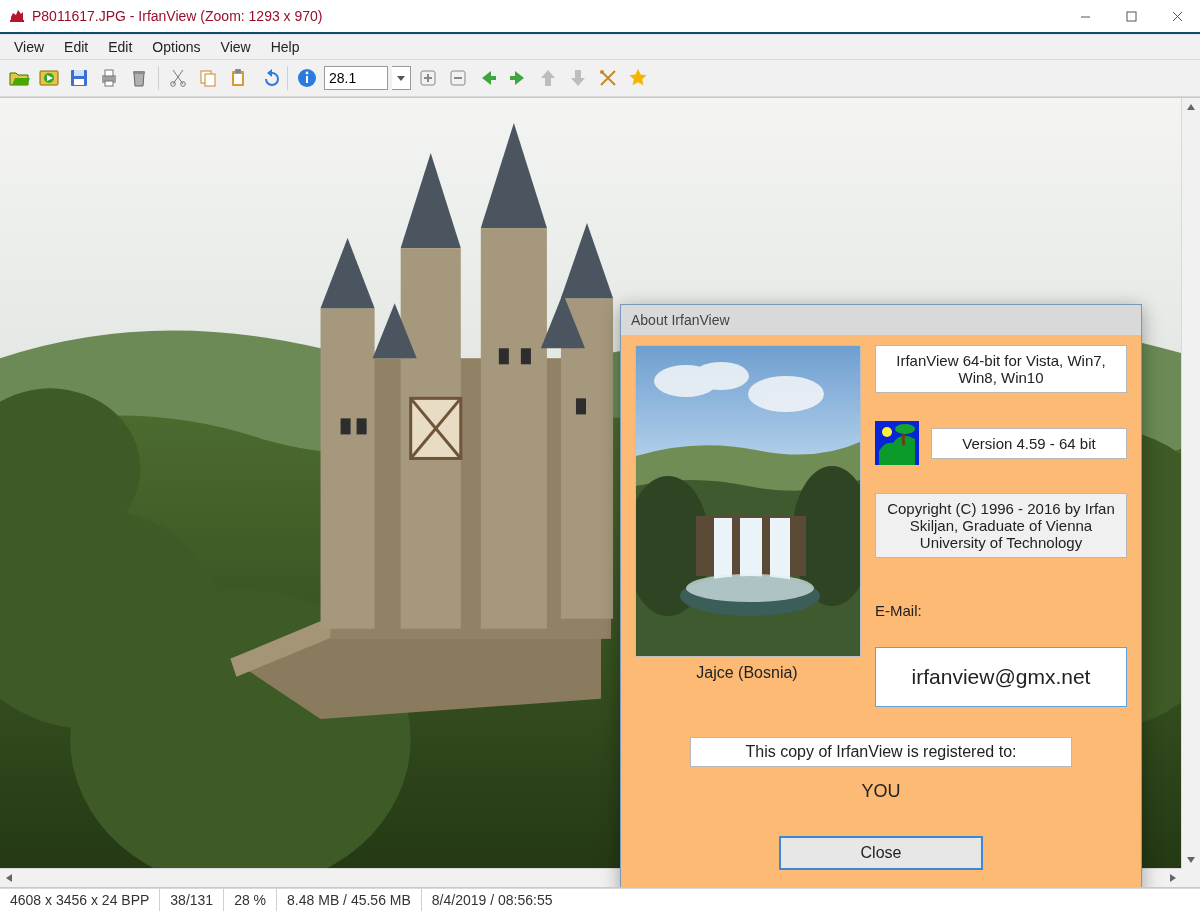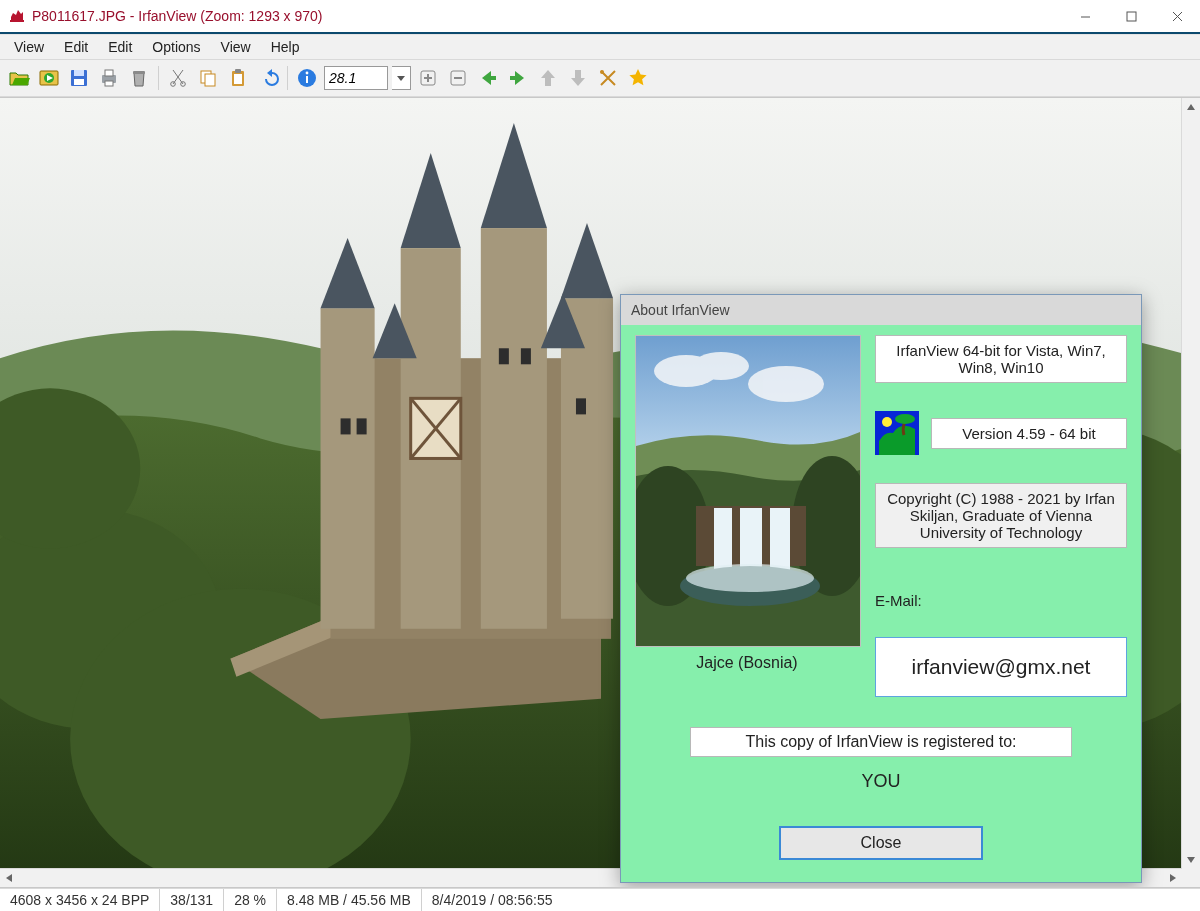--- a/index.html
+++ b/index.html
@@ -14,21 +14,21 @@
   .titlebar .win-btn{width:46px;height:32px;display:flex;align-items:center;justify-content:center;color:#555;}
   .titlebar .win-btn svg{width:11px;height:11px;stroke:#555;fill:none;stroke-width:1;}
 
   
   .menubar{height:24px;background:#f1f1f1;display:flex;align-items:center;padding:0 4px;
            border-top:1px solid #e4e4e4;border-bottom:1px solid #d9d9d9;}
   .menubar .item{padding:2px 10px;color:#222;cursor:default;}
 
   
   .toolbar{height:36px;background:#f1f1f1;display:flex;align-items:center;padding:0 6px;gap:4px;
-           border-bottom:1px solid #d9d9d9;font-style:italic;}
+           border-bottom:1px solid #d9d9d9;}
   .tbtn{width:26px;height:26px;display:flex;align-items:center;justify-content:center;border-radius:2px;}
   .tbtn svg{width:22px;height:22px;}
   .tsep{width:1px;height:24px;background:#d0d0d0;margin:0 2px;}
   .zoom-box{width:54px;height:22px;border:1px solid #999;background:#fff;display:flex;align-items:center;
             padding:0 4px;font-size:14px;color:#000;}
   .zoom-dd{width:18px;height:22px;border:1px solid #999;border-left:none;background:#fff;display:flex;
            align-items:center;justify-content:center;}
   .zoom-dd svg{width:8px;height:8px;}
 
   
@@ -51,21 +51,21 @@
   .bg-img{width:100%;height:100%;}
   .bg-img svg{width:100%;height:100%;display:block;}
 
   
   .statusbar{height:22px;background:#fff;border-top:1px solid #d9d9d9;display:flex;align-items:flex-start;
              font-size:14px;color:#333;}
   .statusbar .cell{padding:0 10px;border-right:1px solid #d0d0d0;height:100%;display:flex;align-items:center;}
   .statusbar .cell:last-child{border-right:none;}
 
   
-  .about{position:absolute;left:620px;top:196px;width:520px;background:#86efac;
+  .about{position:absolute;left:620px;top:206px;width:520px;background:#fdba74;
          border:1px solid #7a98b8;box-shadow:0 4px 18px rgba(0,0,0,.35);}
   .about-title{height:30px;background:#d9d9d9;display:flex;align-items:center;padding:0 10px;
                font-size:14px;color:#444;}
   .about-body{padding:10px 14px 16px 14px;position:relative;}
   .about-row{display:flex;gap:14px;}
   .about-img{width:224px;height:310px;border:1px solid #bfbfbf;overflow:hidden;}
   .about-img svg{width:100%;height:100%;display:block;}
   .about-right{flex:1;display:flex;flex-direction:column;gap:28px;font-size:15px;}
   .box{border:1px solid #b8b8b8;background:#fff;padding:6px 8px;text-align:center;}
   .ver-row{display:flex;align-items:center;gap:12px;}
@@ -394,21 +394,21 @@
                 <circle cx="12" cy="11" r="5" fill="#ffef3a"></circle>
                 <path d="M0 30 H44 V44 H0Z" fill="#0725d6"></path>
                 <path d="M4 30 q6 -10 14 -8 q8 -12 22 -4 V44 H4Z" fill="#0a9b2a"></path>
                 <path d="M30 10 q-3 8 -1 14" stroke="#6c3b13" stroke-width="3" fill="none"></path>
                 <ellipse cx="30" cy="8" rx="10" ry="5" fill="#13a52f"></ellipse>
               </svg>
             </span>
             <div class="box" style="flex:1;">Version 4.59 - 64 bit</div>
           </div>
 
-          <div class="copyright">Copyright (C) 1988 - 2021 by Irfan Skiljan, Graduate of Vienna University of Technology</div>
+          <div class="copyright">Copyright (C) 1996 - 2016 by Irfan Skiljan, Graduate of Vienna University of Technology</div>
 
           <div class="email-label">E-Mail:</div>
           <div class="email-field">irfanview@gmx.net</div>
 
         </div>
       </div>
 
       <div class="reg-box">This copy of IrfanView is registered to:</div>
       <div class="you">YOU</div>
       <div class="close-btn">Close</div>

